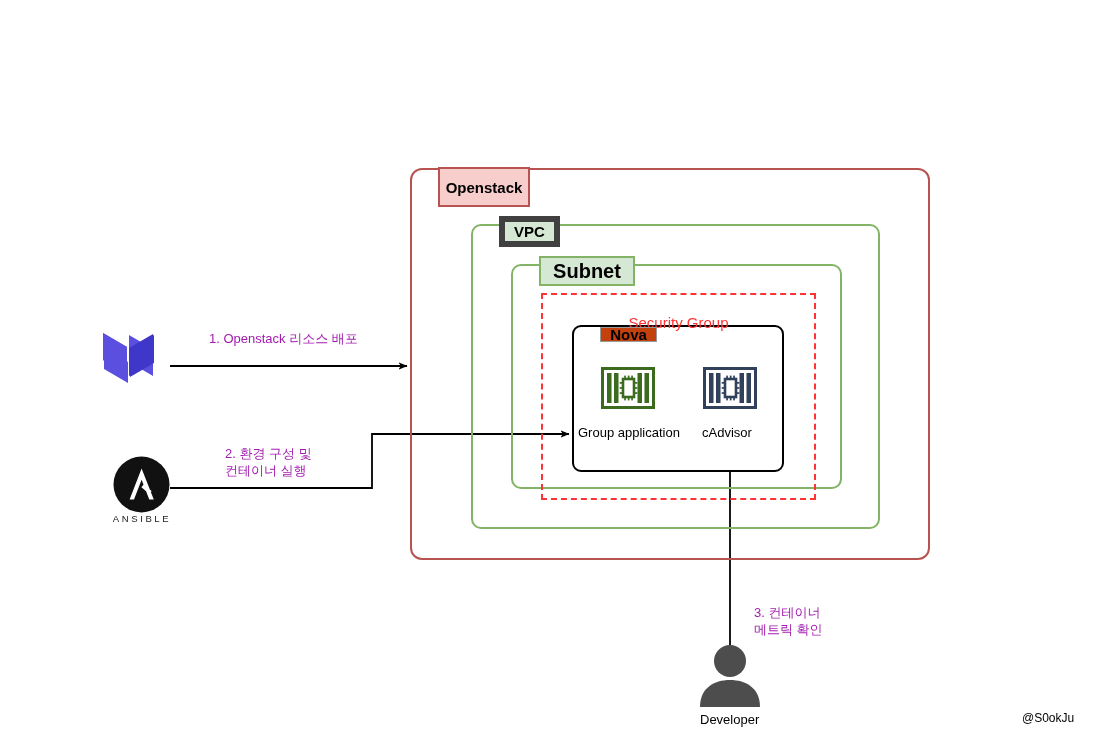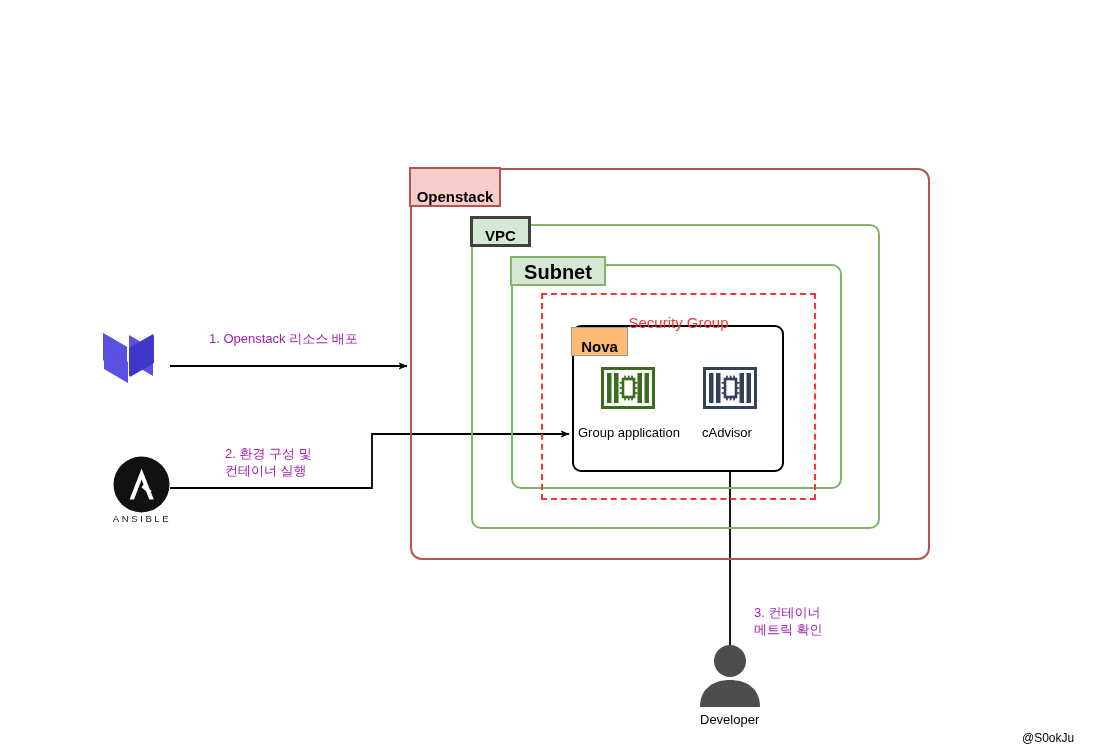--- a/index.html
+++ b/index.html
@@ -57,50 +57,51 @@
     border: 2.5px solid #000000;
     border-radius: 9px;
     background: #ffffff;
   }
 
   
   .tab {
     position: absolute;
     box-sizing: border-box;
     display: flex;
-    align-items: flex-end;
+    align-items: center;
     justify-content: center;
     font-weight: bold;
     white-space: nowrap;
+    margin-left: 29px;
   }
   .tab-openstack {
     left: 409px; top: 167px;
     width: 92px; height: 40px;
     background: #f8cecc;
     border: 2px solid #b85450;
     font-size: 15px;
   }
   .tab-vpc {
     left: 470px; top: 216px;
     width: 61px; height: 31px;
     background: #d5e8d4;
-    border: 3px solid #404040;
+    border: 6px solid #404040;
     font-size: 15px;
   }
   .tab-subnet {
     left: 510px; top: 256px;
     width: 96px; height: 30px;
     background: #d5e8d4;
     border: 2px solid #82b366;
     font-size: 20px;
   }
   .tab-nova {
     left: 571px; top: 327px;
-    width: 57px; height: 29px;
-    background: #fdba74;
+    width: 57px; height: 15px;
+    background: #c2410c;
     border: 1.5px solid #999999;
     font-size: 15px;
   }
   .secgroup-title {
     position: absolute;
     left: 541px; top: 314px;
     width: 275px;
     text-align: center;
     color: #ff3333;
     font-size: 15px;
@@ -146,21 +147,20 @@
   .flow-1 { left: 209px; top: 330px; }
   .flow-2 { left: 225px; top: 445px; text-align: left; }
   .flow-3 { left: 754px; top: 604px; }
 
   .watermark {
     position: absolute;
     left: 1022px; top: 711px;
     font-size: 12px;
     color: #000000;
     white-space: nowrap;
-    margin-top: 20px;
   }
 </style>
 </head>
 <body>
 
 <svg id="canvas" viewBox="0 0 1110 750" xmlns="http://www.w3.org/2000/svg">
   <defs>
     <marker id="arrowBlack" markerWidth="10" markerHeight="10" refX="8.5" refY="3.6" orient="auto" markerUnits="userSpaceOnUse">
       <path d="M0,0 L9,3.6 L0,7.2 L2.4,3.6 Z" fill="#000000"></path>
     </marker>

